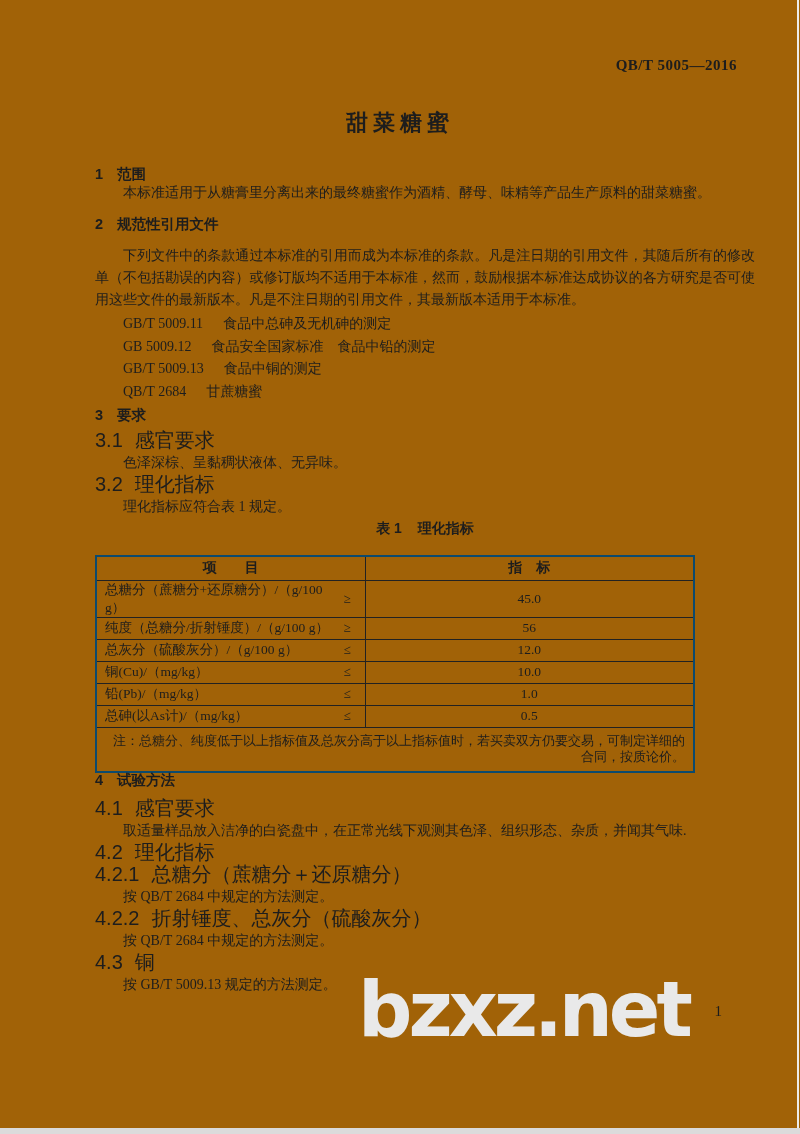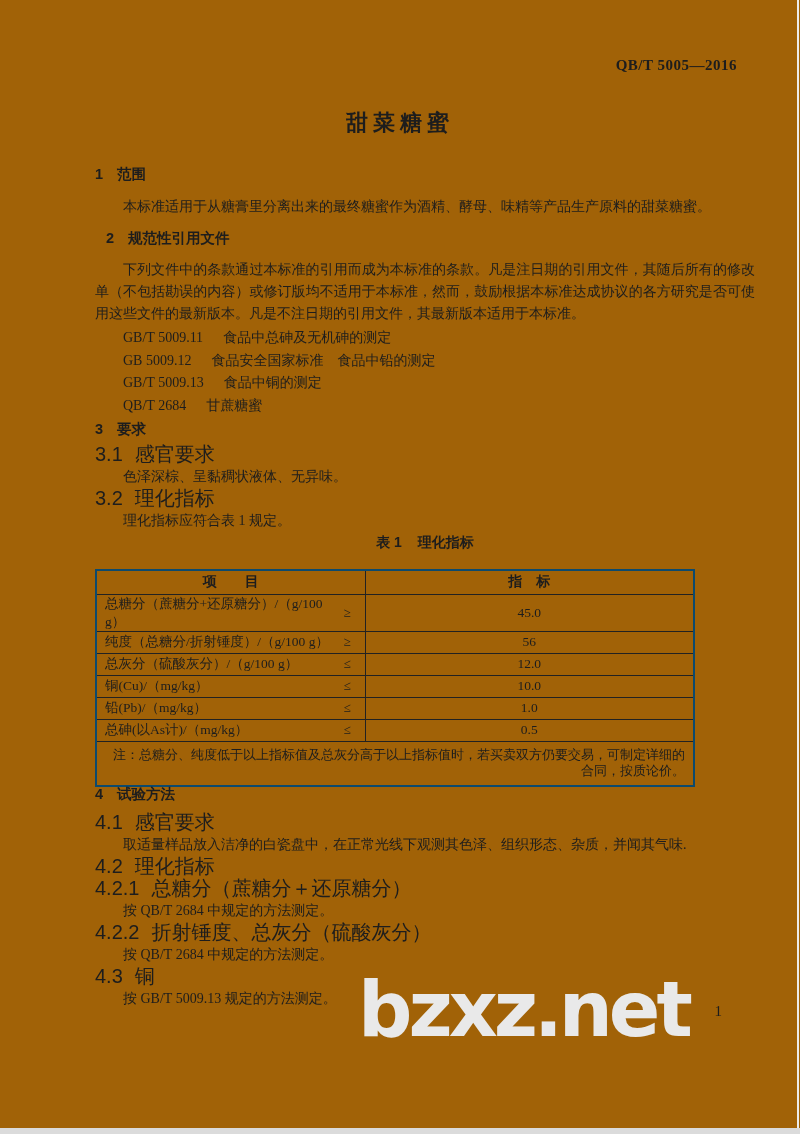--- a/index.html
+++ b/index.html
@@ -35,24 +35,24 @@
   .clause1 .num { margin-right:14px; }
   .clause2 {
     font-family:"Liberation Sans","DejaVu Sans",sans-serif;
     font-size:20px; font-weight:normal; line-height:15px; margin-bottom:7px;
   }
   .clause2 .num { margin-right:12px; }
 
   .para { line-height:22px; text-indent:2em; text-align:justify; }
   .plain { line-height:15px; margin-bottom:7px; text-indent:2em; }
 
-  .mb14 { margin-bottom:14px; }
+  .mb14 { }
   .mb13 { margin-bottom:13px; }
   .mb10 { margin-bottom:10px; }
-  .mt13 { margin-top:13px;margin-left:11px; }
+  .mt13 { margin-top:13px; }
   .mt5  { margin-top:5px; }
 
   .ref-list { margin-left:28px; margin-top:2px; }
   .ref-item { line-height:22.5px; }
   .ref-title { margin-left:20px; }
 
   .table-caption {
     margin-top:1px; text-align:center; line-height:15px;
     font-family:"Liberation Sans","DejaVu Sans",sans-serif;
     font-size:14px; font-weight:bold;

